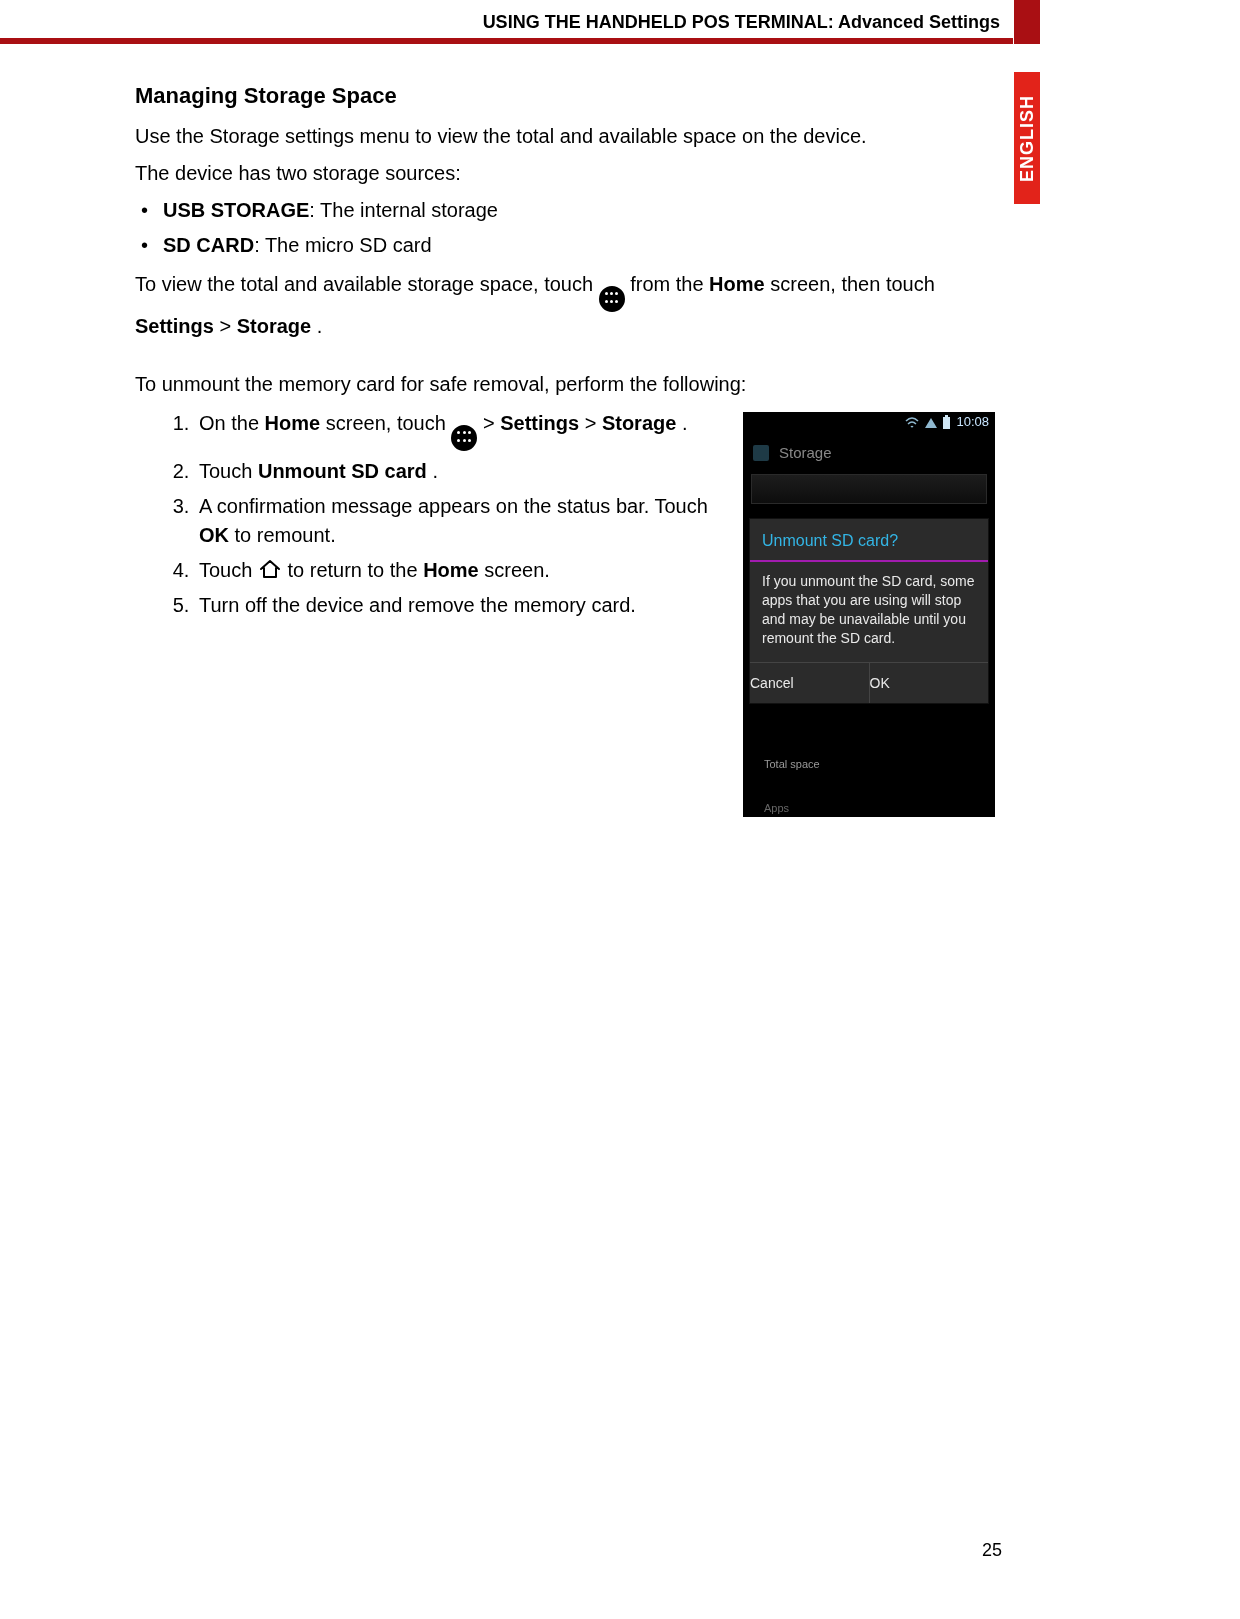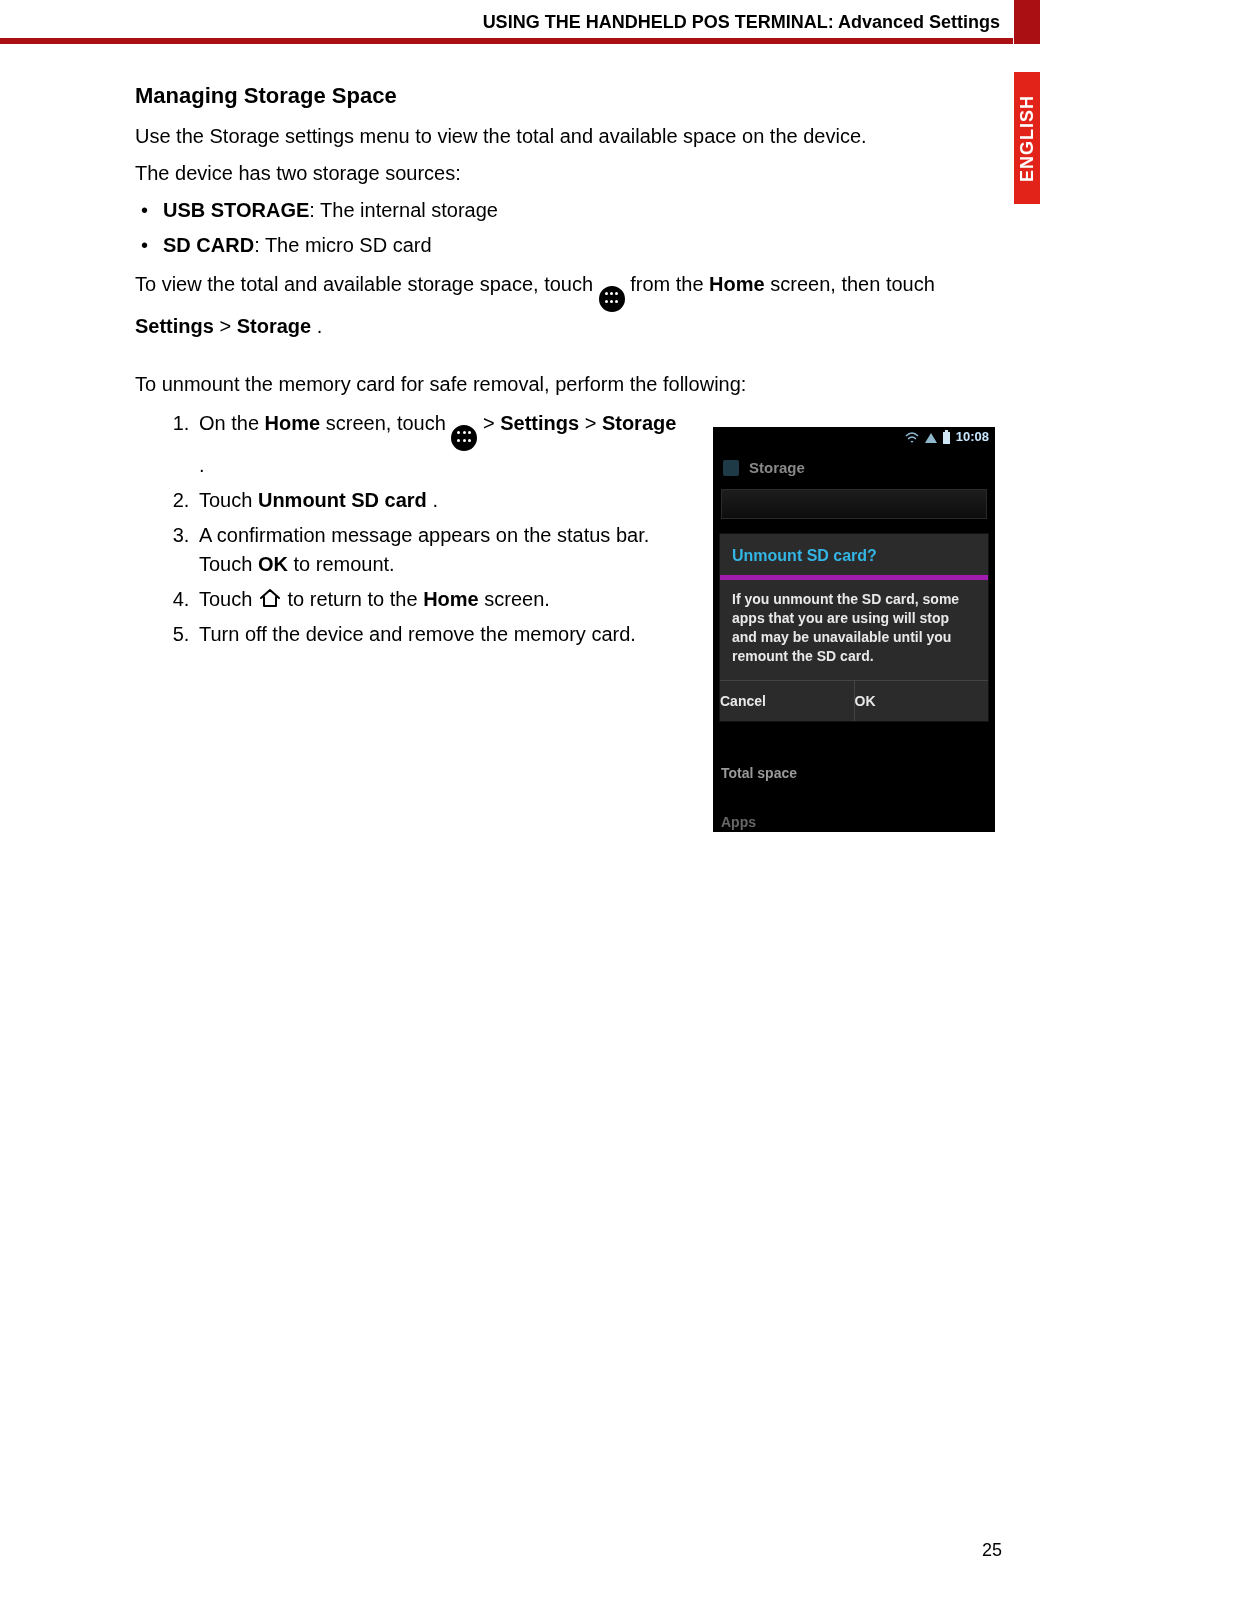--- a/index.html
+++ b/index.html
@@ -133,30 +133,29 @@
   .ol {
     flex: 1;
     padding-left: 60px;
     margin: 0;
   }
   .ol li {
     margin: 2px 0 6px 0;
     padding-left: 4px;
   }
   .screenshot {
-    width: 282px;
+    width: 252px;
     height: 405px;
     background: #000;
     position: relative;
     overflow: hidden;
     font-size: 14px;
     color: #ddd;
     flex-shrink: 0;
-    margin-top: 20px;
-    font-weight: bold;
+    margin-top: 5px;
   }
   .statusbar {
     height: 22px;
     background: #000;
     color: #c9e6ff;
     font-size: 13px;
     display: flex;
     justify-content: flex-end;
     align-items: center;
     gap: 6px;
@@ -207,21 +206,21 @@
     padding: 0 6px;
   }
   .dialog {
     background: #2b2b2b;
     border: 1px solid #111;
   }
   .dialog .title {
     color: #33b5e5;
     padding: 10px 1px 8px 12px;
     font-size: 16px;
-    border-bottom: 5px solid #a21caf;
+    border-bottom: 2px solid #a21caf;
   }
   .dialog .msg {
     padding: 10px 12px 14px 12px;
     color: #e9e9e9;
     font-size: 14px;
     line-height: 1.35;
   }
   .dialog .btnrow {
     display: flex;
     border-top: 1px solid #444;
@@ -230,23 +229,23 @@
     flex: 1;
     text-align: left;
     padding: 10px 0;
     color: #e9e9e9;
     font-size: 14px;
   }
   .dialog .btn + .btn { border-left: 1px solid #444; }
   .bg-lower {
     position: absolute;
     bottom: 0;
-    left: 8px; right: 8px;
+    left: 21px; right: 8px;
     color: #999;
-    font-size: 14px;
+    font-size: 11px;
   }
   .bg-lower .total {
     margin-top: 10px;
     margin-bottom: 2px;
   }
   .bg-lower .sub {
     color: #444;
     font-size: 11px;
   }
   .bg-lower .apps {

